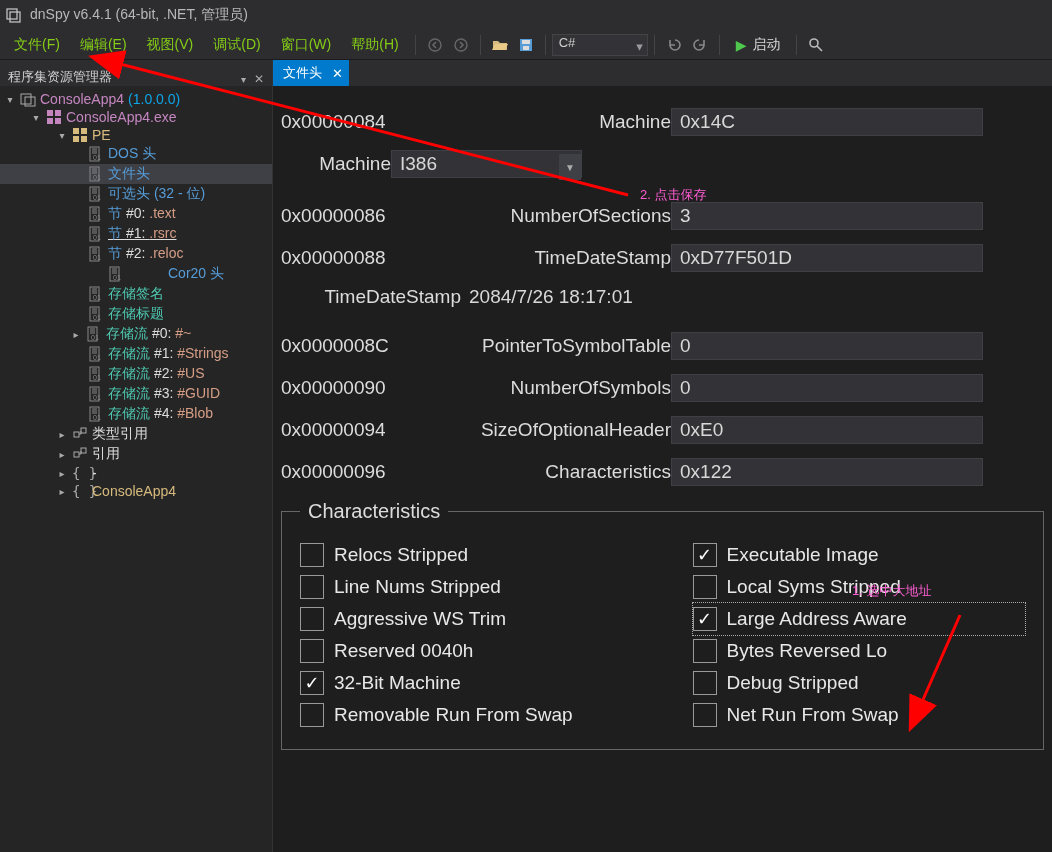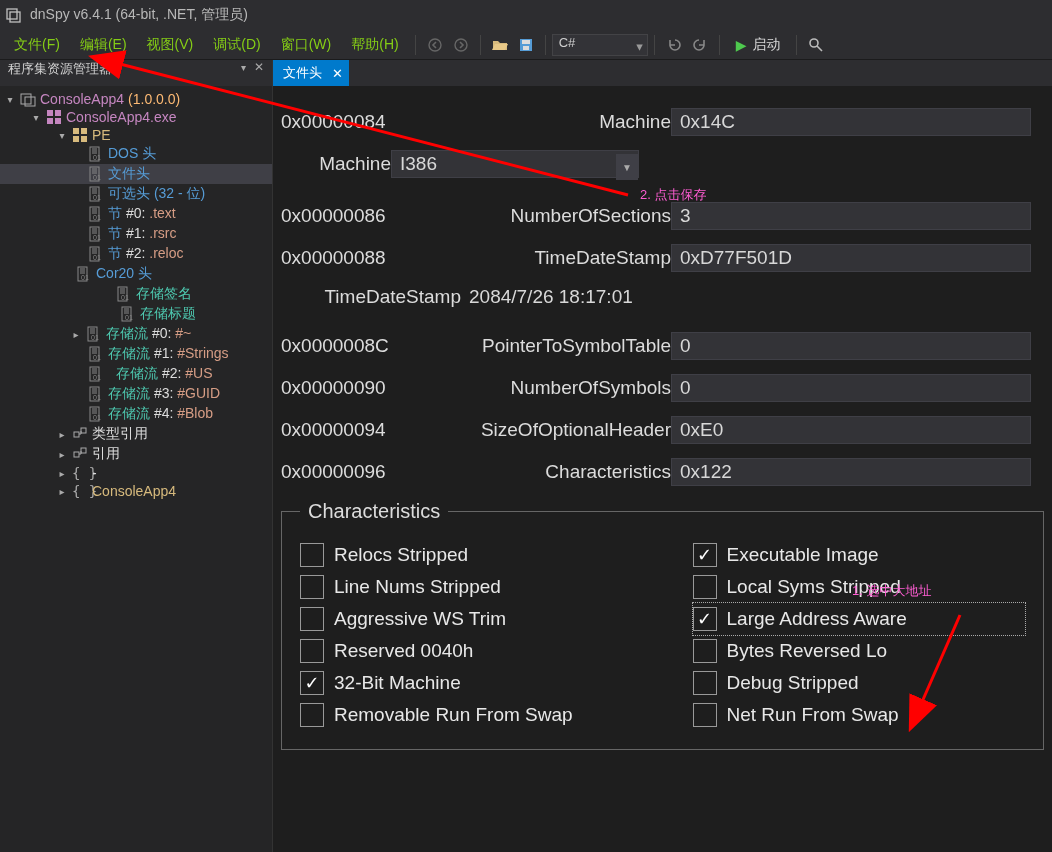--- a/index.html
+++ b/index.html
@@ -79,21 +79,21 @@
   .sidebar {
     width: 273px;
     background: #252526;
     border-right: 1px solid #333;
     display: flex; flex-direction: column;
   }
   .panel-header {
     height: 26px;
     background: #2d2d30;
     color: #d0d0d0;
-    display: flex; align-items: flex-start;
+    display: flex; align-items: flex-end;
     padding: 0 8px;
     justify-content: space-between;
     font-size: 13px;
   }
   .panel-header .close-x { color: #aaa; font-size: 12px; }
   .tree {
     flex: 1;
     overflow: hidden;
     padding: 4px 0;
     font-size: 14px;
@@ -105,21 +105,21 @@
     cursor: default;
   }
   .tree-row.sel { background: #3f3f46; }
   .tw { display: inline-block; width: 12px; text-align: center; color: #aaa; font-size: 10px; }
   .ic { display: inline-block; width: 16px; height: 16px; margin: 0 4px; }
   .lbl { color: #4ec9b0; }
   .lbl-white { color: #dcdcdc; }
   .lbl-file { color: #569cd6; }
   .lbl-app { color: #c586c0; }
   .lbl-sec { color: #d7ba7d; }
-  .lbl-gray { color: #fdba74; }
+  .lbl-gray { color: #0ea5e9; }
   .lbl-orange { color: #d69d85; }
   
   .content {
     flex: 1;
     background: #1e1e1e;
     display: flex; flex-direction: column;
     overflow: hidden;
   }
   .doc-tabs {
     height: 26px;
@@ -149,29 +149,29 @@
   .row .addr { width: 140px; color: #dcdcdc; }
   .row .name { width: 250px; color: #dcdcdc; text-align: right; }
   .row .narrow { width: 110px; }
   .row.compact { margin-top: 14px; margin-bottom: 24px; }
   .row .val input, .row .val .txt {
     background: #333337;
     border: 1px solid #3f3f46;
     color: #d8d8d8;
     padding: 2px 8px;
     height: 28px;
-    width: 360px;
+    width: 312px;
     font-size: 19px;
     font-family: inherit;
   }
   .row .val .select {
     position: relative;
     width: 212px;
   }
-  .row .val .select input { width: 248px; padding-right: 24px; }
+  .row .val .select input { width: 191px; padding-right: 24px; }
   .row .val .select .dd {
     position: absolute; right: 1px; top: 1px;
     width: 22px; height: 26px;
     background: #3f3f46;
     display: flex; align-items: center; justify-content: center;
     color: #aaa; font-size: 10px;
   }
   fieldset.char {
     border: 1px solid #666;
     margin-top: 6px;
@@ -366,53 +366,53 @@
             <span class="lbl-file">可选头 (32 - 位)</span>
           </div>
           <div class="tree-row" style="padding-left: 84px; align-items: center;">
             <span class="ic"><svg width="16" height="16" viewBox="0 0 16 16">
                 <rect x="2" y="1" width="9" height="14" fill="none" stroke="#888"></rect>
                 <path d="M4 3h5M4 5h5M4 7h5" stroke="#888"></path>
                 <text x="5" y="14" font-size="7" fill="#888">01</text>
               </svg></span>
             <span class=""><span class="lbl-file">节</span><span class="lbl-white"> #0: </span><span class="lbl-orange">.text</span></span>
           </div>
-          <div class="tree-row" style="padding-left: 84px;">
+          <div class="tree-row" style="padding-left: 84px; text-decoration: underline;">
             <span class="ic"><svg width="16" height="16" viewBox="0 0 16 16">
                 <rect x="2" y="1" width="9" height="14" fill="none" stroke="#888"></rect>
                 <path d="M4 3h5M4 5h5M4 7h5" stroke="#888"></path>
                 <text x="5" y="14" font-size="7" fill="#888">01</text>
               </svg></span>
             <span class=""><span class="lbl-file">节</span><span class="lbl-white"> #1: </span><span class="lbl-orange">.rsrc</span></span>
           </div>
           <div class="tree-row" style="padding-left: 84px;">
             <span class="ic"><svg width="16" height="16" viewBox="0 0 16 16">
                 <rect x="2" y="1" width="9" height="14" fill="none" stroke="#888"></rect>
                 <path d="M4 3h5M4 5h5M4 7h5" stroke="#888"></path>
                 <text x="5" y="14" font-size="7" fill="#888">01</text>
               </svg></span>
             <span class=""><span class="lbl-file">节</span><span class="lbl-white"> #2: </span><span class="lbl-orange">.reloc</span></span>
           </div>
-          <div class="tree-row" style="padding-left: 72px;">
+          <div class="tree-row" style="padding-left: 104px; gap: 40px;">
             <span class="ic"><svg width="16" height="16" viewBox="0 0 16 16">
                 <rect x="2" y="1" width="9" height="14" fill="none" stroke="#888"></rect>
                 <path d="M4 3h5M4 5h5M4 7h5" stroke="#888"></path>
                 <text x="5" y="14" font-size="7" fill="#888">01</text>
               </svg></span>
             <span class="lbl-file">Cor20 头</span>
           </div>
-          <div class="tree-row" style="padding-left: 112px;">
+          <div class="tree-row" style="padding-left: 84px;">
             <span class="ic"><svg width="16" height="16" viewBox="0 0 16 16">
                 <rect x="2" y="1" width="9" height="14" fill="none" stroke="#888"></rect>
                 <path d="M4 3h5M4 5h5M4 7h5" stroke="#888"></path>
                 <text x="5" y="14" font-size="7" fill="#888">01</text>
               </svg></span>
             <span class="lbl">存储签名</span>
           </div>
-          <div class="tree-row" style="padding-left: 116px;">
+          <div class="tree-row" style="padding-left: 84px;">
             <span class="ic"><svg width="16" height="16" viewBox="0 0 16 16">
                 <rect x="2" y="1" width="9" height="14" fill="none" stroke="#888"></rect>
                 <path d="M4 3h5M4 5h5M4 7h5" stroke="#888"></path>
                 <text x="5" y="14" font-size="7" fill="#888">01</text>
               </svg></span>
             <span class="lbl">存储标题</span>
           </div>
           <div class="tree-row" style="padding-left: 84px;">
             <span class="tw" style="margin-left:-14px">▸</span>
             <span class="ic"><svg width="16" height="16" viewBox="0 0 16 16">
@@ -423,21 +423,21 @@
             <span class="lbl"><span class="lbl">存储流</span><span class="lbl-white"> #0: </span><span class="lbl-orange">#~</span></span>
           </div>
           <div class="tree-row" style="padding-left: 84px;">
             <span class="ic"><svg width="16" height="16" viewBox="0 0 16 16">
                 <rect x="2" y="1" width="9" height="14" fill="none" stroke="#888"></rect>
                 <path d="M4 3h5M4 5h5M4 7h5" stroke="#888"></path>
                 <text x="5" y="14" font-size="7" fill="#888">01</text>
               </svg></span>
             <span class="lbl"><span class="lbl">存储流</span><span class="lbl-white"> #1: </span><span class="lbl-orange">#Strings</span></span>
           </div>
-          <div class="tree-row" style="padding-left: 84px; gap: 8px;">
+          <div class="tree-row" style="padding-left: 84px;">
             <span class="ic"><svg width="16" height="16" viewBox="0 0 16 16">
                 <rect x="2" y="1" width="9" height="14" fill="none" stroke="#888"></rect>
                 <path d="M4 3h5M4 5h5M4 7h5" stroke="#888"></path>
                 <text x="5" y="14" font-size="7" fill="#888">01</text>
               </svg></span>
             <span class="lbl"><span class="lbl">存储流</span><span class="lbl-white"> #2: </span><span class="lbl-orange">#US</span></span>
           </div>
           <div class="tree-row" style="padding-left: 84px;">
             <span class="ic"><svg width="16" height="16" viewBox="0 0 16 16">
                 <rect x="2" y="1" width="9" height="14" fill="none" stroke="#888"></rect>

